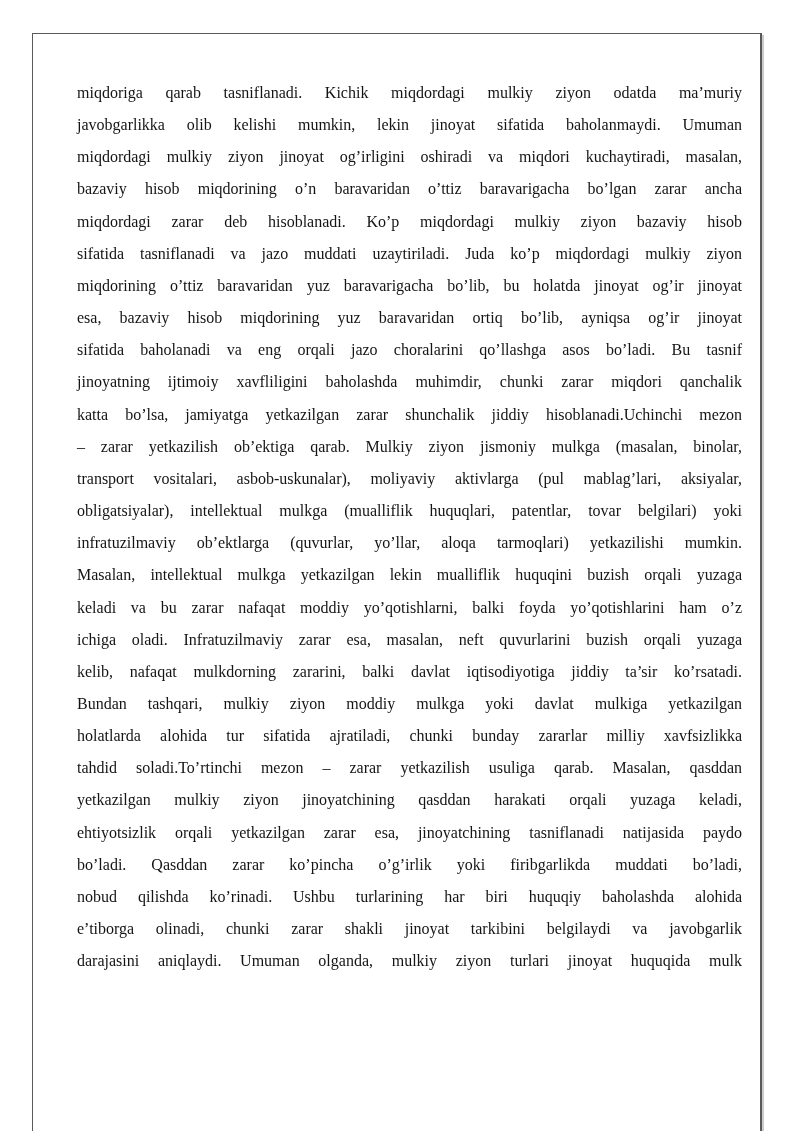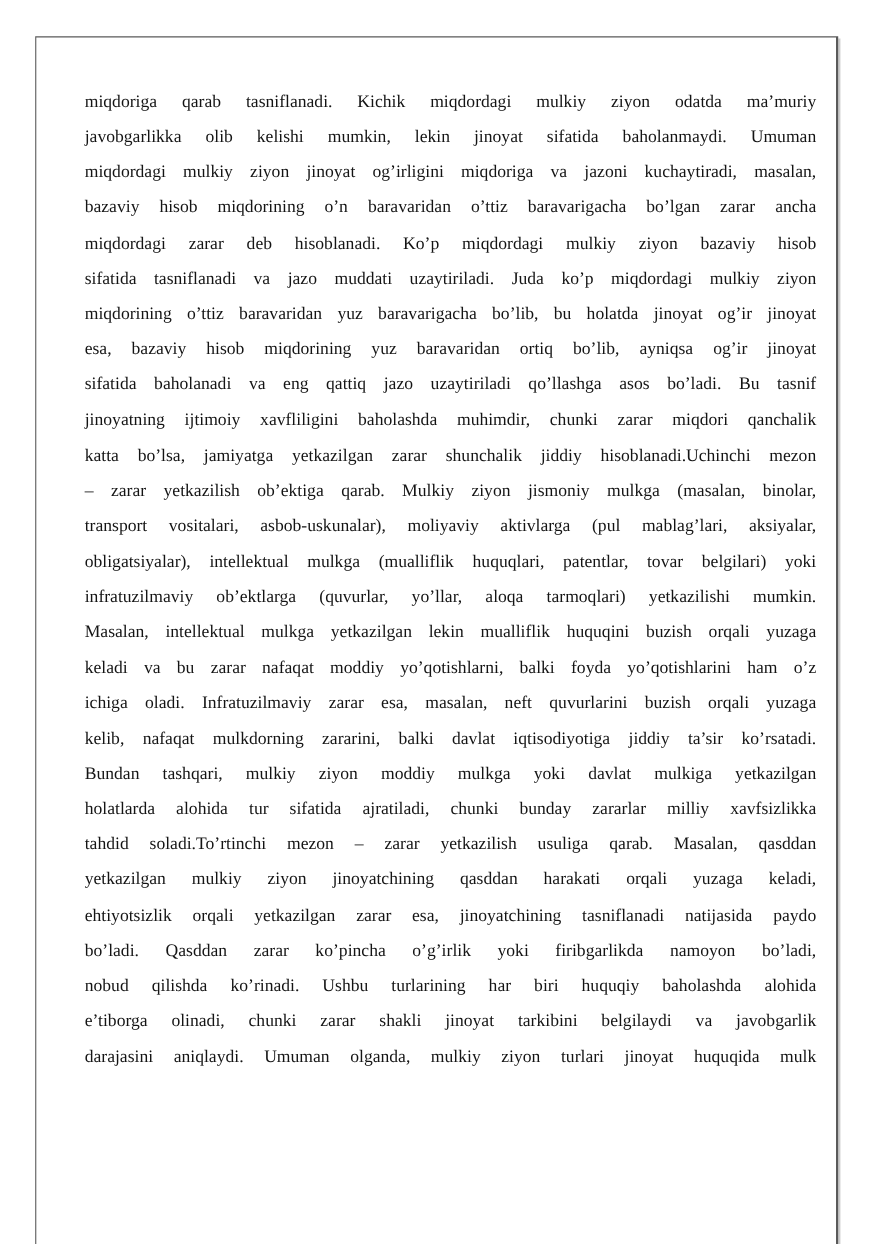--- a/index.html
+++ b/index.html
@@ -43,40 +43,40 @@
     word-spacing: normal;
   }
 </style>
 </head>
 <body>
 
 <div class="page-frame">
   <div class="text-block">
       <div class="text-line">miqdoriga qarab tasniflanadi. Kichik miqdordagi mulkiy ziyon odatda ma’muriy</div>
       <div class="text-line">javobgarlikka olib kelishi mumkin, lekin jinoyat sifatida baholanmaydi. Umuman</div>
-      <div class="text-line">miqdordagi mulkiy ziyon jinoyat og’irligini miqdoriga va jazoni kuchaytiradi, masalan,</div>
+      <div class="text-line">miqdordagi mulkiy ziyon jinoyat og’irligini oshiradi va miqdori kuchaytiradi, masalan,</div>
       <div class="text-line">bazaviy hisob miqdorining o’n baravaridan o’ttiz baravarigacha bo’lgan zarar ancha</div>
       <div class="text-line">miqdordagi zarar deb hisoblanadi. Ko’p miqdordagi mulkiy ziyon bazaviy hisob</div>
       <div class="text-line">sifatida tasniflanadi va jazo muddati uzaytiriladi. Juda ko’p miqdordagi mulkiy ziyon</div>
       <div class="text-line">miqdorining o’ttiz baravaridan yuz baravarigacha bo’lib, bu holatda jinoyat og’ir jinoyat</div>
       <div class="text-line">esa, bazaviy hisob miqdorining yuz baravaridan ortiq bo’lib, ayniqsa og’ir jinoyat</div>
-      <div class="text-line">sifatida baholanadi va eng qattiq jazo uzaytiriladi qo’llashga asos bo’ladi. Bu tasnif</div>
+      <div class="text-line">sifatida baholanadi va eng orqali jazo choralarini qo’llashga asos bo’ladi. Bu tasnif</div>
       <div class="text-line">jinoyatning ijtimoiy xavfliligini baholashda muhimdir, chunki zarar miqdori qanchalik</div>
       <div class="text-line">katta bo’lsa, jamiyatga yetkazilgan zarar shunchalik jiddiy hisoblanadi.Uchinchi mezon</div>
       <div class="text-line">– zarar yetkazilish ob’ektiga qarab. Mulkiy ziyon jismoniy mulkga (masalan, binolar,</div>
       <div class="text-line">transport vositalari, asbob-uskunalar), moliyaviy aktivlarga (pul mablag’lari, aksiyalar,</div>
       <div class="text-line">obligatsiyalar), intellektual mulkga (mualliflik huquqlari, patentlar, tovar belgilari) yoki</div>
       <div class="text-line">infratuzilmaviy ob’ektlarga (quvurlar, yo’llar, aloqa tarmoqlari) yetkazilishi mumkin.</div>
       <div class="text-line">Masalan, intellektual mulkga yetkazilgan lekin mualliflik huquqini buzish orqali yuzaga</div>
       <div class="text-line">keladi va bu zarar nafaqat moddiy yo’qotishlarni, balki foyda yo’qotishlarini ham o’z</div>
       <div class="text-line">ichiga oladi. Infratuzilmaviy zarar esa, masalan, neft quvurlarini buzish orqali yuzaga</div>
       <div class="text-line">kelib, nafaqat mulkdorning zararini, balki davlat iqtisodiyotiga jiddiy ta’sir ko’rsatadi.</div>
       <div class="text-line">Bundan tashqari, mulkiy ziyon moddiy mulkga yoki davlat mulkiga yetkazilgan</div>
       <div class="text-line">holatlarda alohida tur sifatida ajratiladi, chunki bunday zararlar milliy xavfsizlikka</div>
       <div class="text-line">tahdid soladi.To’rtinchi mezon – zarar yetkazilish usuliga qarab. Masalan, qasddan</div>
       <div class="text-line">yetkazilgan mulkiy ziyon jinoyatchining qasddan harakati orqali yuzaga keladi,</div>
       <div class="text-line">ehtiyotsizlik orqali yetkazilgan zarar esa, jinoyatchining tasniflanadi natijasida paydo</div>
-      <div class="text-line">bo’ladi. Qasddan zarar ko’pincha o’g’irlik yoki firibgarlikda namoyon bo’ladi,</div>
+      <div class="text-line">bo’ladi. Qasddan zarar ko’pincha o’g’irlik yoki firibgarlikda muddati bo’ladi,</div>
       <div class="text-line">nobud qilishda ko’rinadi. Ushbu turlarining har biri huquqiy baholashda alohida</div>
       <div class="text-line">e’tiborga olinadi, chunki zarar shakli jinoyat tarkibini belgilaydi va javobgarlik</div>
       <div class="text-line">darajasini aniqlaydi. Umuman olganda, mulkiy ziyon turlari jinoyat huquqida mulk</div>
     </div>
 </div>
 
 </body></html>

